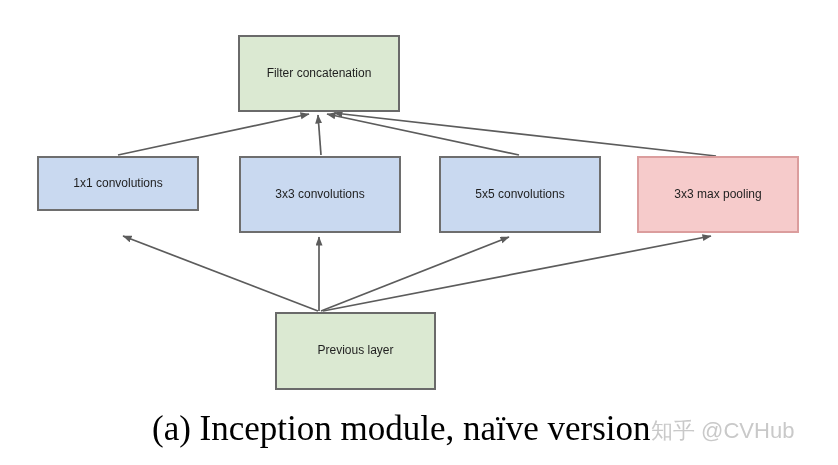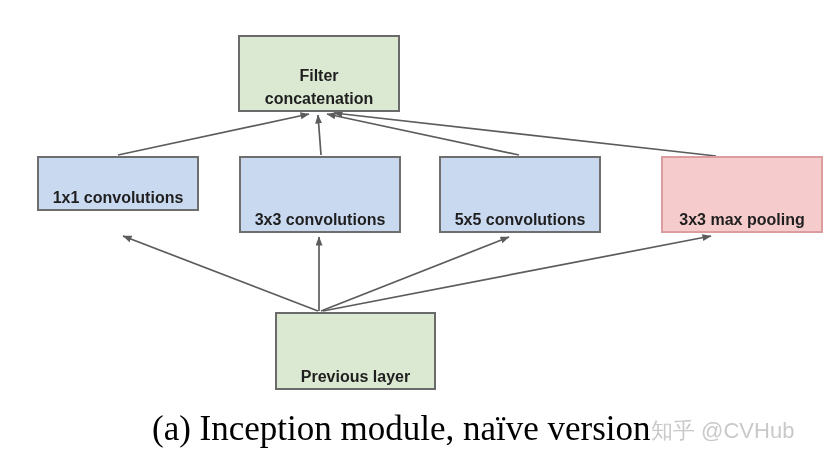--- a/index.html
+++ b/index.html
@@ -33,31 +33,30 @@
     pointer-events: none;
   }
   .edges line {
     stroke: var(--arrow);
     stroke-width: 1.7;
   }
   .arrow-head { fill: var(--arrow); }
   .node {
     position: absolute;
     display: flex;
-    align-items: flex-end;
+    align-items: center;
     justify-content: center;
     text-align: center;
-    font-size: 16px;
+    font-size: 12px;
     line-height: 1.45;
     color: var(--node-text);
-    font-weight: bold;
   }
   .node.green { background: var(--green-fill); border: 2px solid var(--green-border); }
   .node.blue  { background: var(--blue-fill);  border: 2px solid var(--blue-border); }
-  .node.pink  { background: var(--pink-fill);  border: 2px solid var(--pink-border); margin-left: 24px; }
+  .node.pink  { background: var(--pink-fill);  border: 2px solid var(--pink-border); }
   .node-filter-concat { left: 238px; top: 35px;  width: 162px; height: 77px; }
   .node-filter-concat .node-label { max-width: 112px; }
   .node-conv1x1       { left: 37px;  top: 156px; width: 162px; height: 55px; }
   .node-conv3x3       { left: 239px; top: 156px; width: 162px; height: 77px; }
   .node-conv5x5       { left: 439px; top: 156px; width: 162px; height: 77px; }
   .node-maxpool       { left: 637px; top: 156px; width: 162px; height: 77px; }
   .node-previous      { left: 239px; top: 312px; width: 161px; height: 78px; margin-left: 36px; }
   .caption {
     position: absolute;
     left: 152px;

